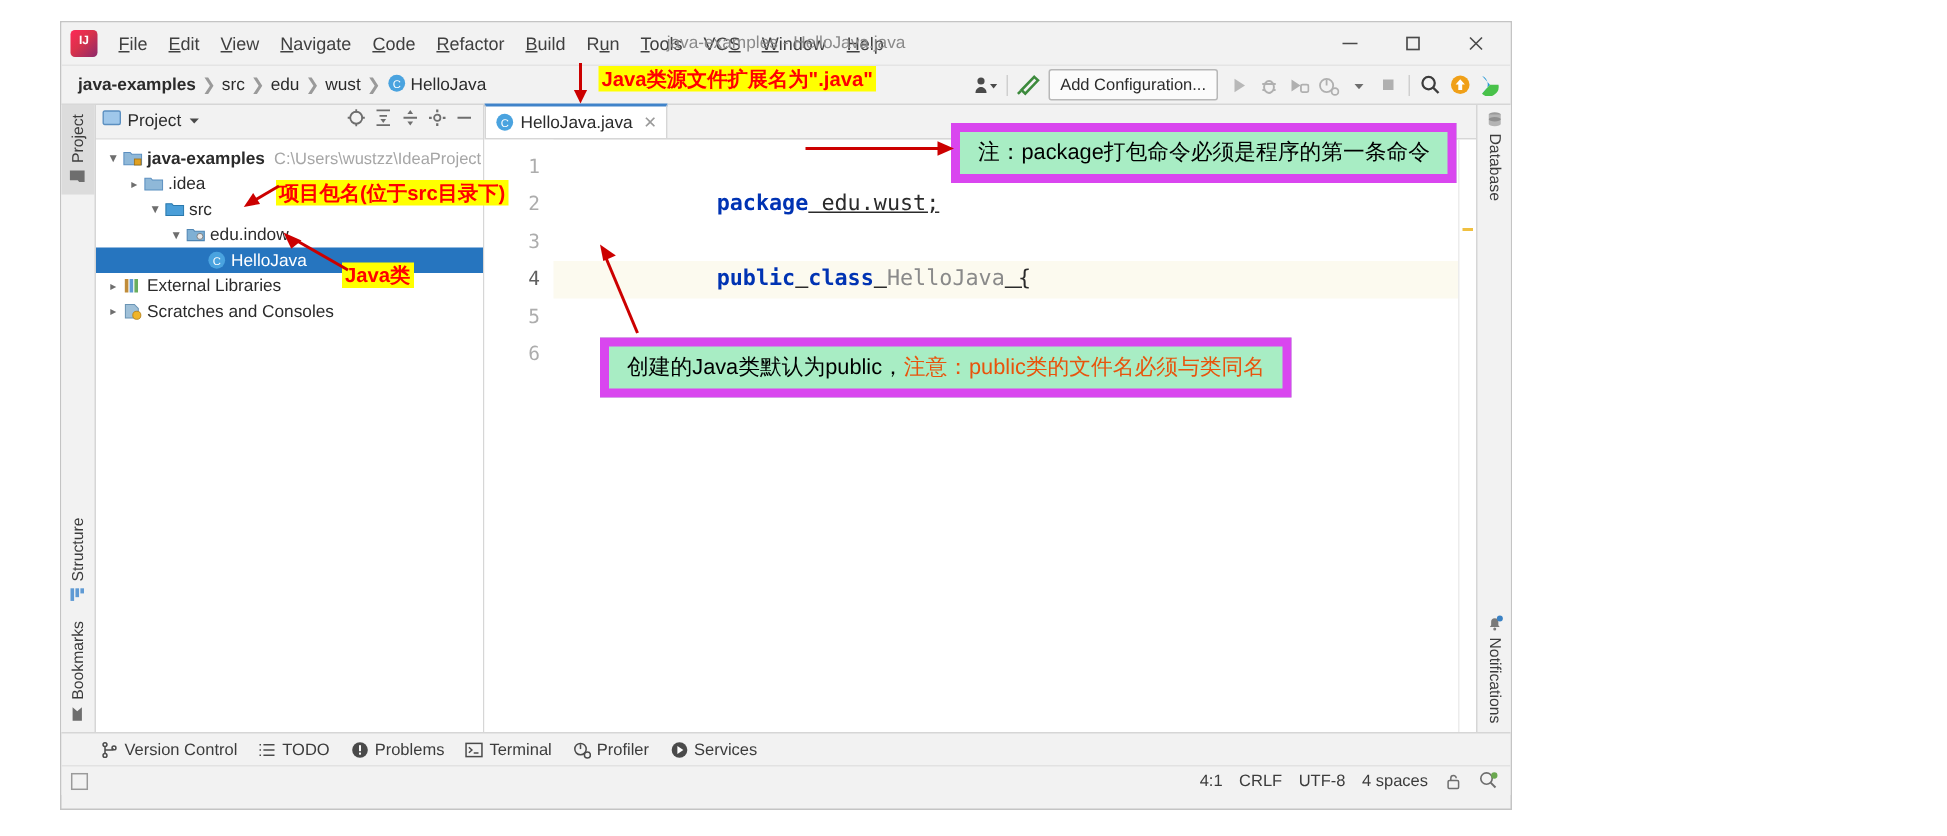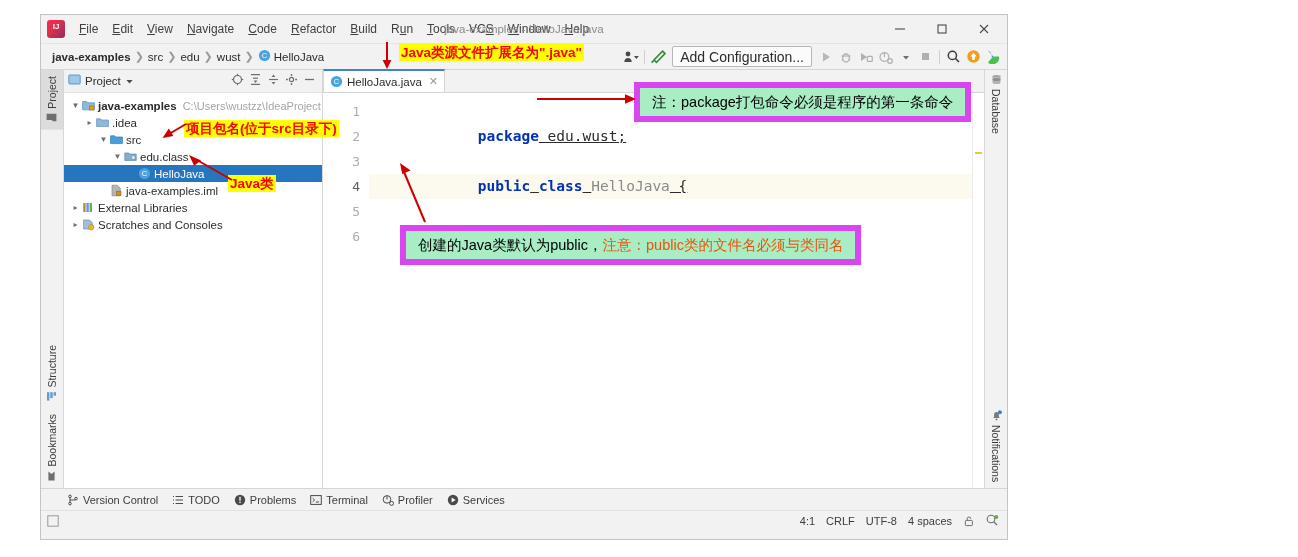--- a/index.html
+++ b/index.html
@@ -30,21 +30,21 @@
   .navbar{height:25px;display:flex;align-items:center;background:#f2f2f2;
           border-bottom:1px solid #d6d6d6;padding-left:8px;position:relative;}
   .crumbs{display:flex;align-items:center;font-size:11.5px;color:#2b2b2b;}
   .crumb{padding:1px 3px;white-space:nowrap;display:flex;align-items:center;gap:3px;}
   .crumb.bold{font-weight:bold;}
   .sep{color:#9a9a9a;padding:0 1px;font-size:11px;}
   .tb-right{margin-left:auto;display:flex;align-items:center;gap:1px;padding-right:4px;}
   .tbi{width:19px;height:19px;display:flex;align-items:center;justify-content:center;}
   .tbi svg{display:block;}
   .addcfg{height:19px;border:1px solid #b8b8b8;background:#fbfbfb;border-radius:2px;
-          font-size:14px;color:#2b2b2b;padding:0 7px;display:flex;align-items:center;
+          font-size:11px;color:#2b2b2b;padding:0 7px;display:flex;align-items:center;
           white-space:nowrap;margin:16px 3px;}
   .vdiv{width:1px;height:14px;background:#cfcfcf;margin:0 3px;}
 
   
   .body{display:flex;height:418px;background:#fff;}
   .stripe{width:22px;background:#f2f2f2;border-right:1px solid #d6d6d6;
           display:flex;flex-direction:column;position:relative;flex:none;}
   .stripe.right{border-right:none;border-left:1px solid #d6d6d6;align-items:center;}
   .vtab{writing-mode:vertical-rl;font-size:10.5px;color:#3c3c3c;padding:6px 0;
         display:flex;align-items:center;gap:4px;white-space:nowrap;}
@@ -380,43 +380,34 @@
         </div>
 
         <div class="row" style="padding-left:48px;">
           <span class="arrow">▼</span>
           <span class="ico">
             <svg width="13" height="13" viewBox="0 0 13 13">
                 <path d="M0.8 3 h4 l0.9 1.1 h6.5 v6.3h-11.4z" fill="#7fb0d4" stroke="#4f86b4" stroke-width="0.7"></path>
                 <circle cx="9.3" cy="7.6" r="2" fill="#e8e8e8" stroke="#7a7a7a" stroke-width="0.6"></circle>
               </svg>
           </span>
-          <span class="label">edu.class</span>
+          <span class="label">edu.indow</span>
         </div>
 
         <div class="row sel" style="padding-left:62px;">
           <span class="arrow"></span>
           <span class="ico">
             <svg width="13" height="13" viewBox="0 0 13 13">
                 <circle cx="6.5" cy="6.5" r="5.6" fill="#4aa3df"></circle>
                 <text x="6.5" y="9.4" font-size="7.5" fill="#fff" text-anchor="middle" font-family="Liberation Sans">C</text>
               </svg>
           </span>
           <span class="label">HelloJava</span>
         </div>
 
-        <div class="row" style="padding-left:45px;">
-          <span class="ico">
-            <svg width="13" height="13" viewBox="0 0 13 13">
-                <path d="M2 1.2 h5.2 l3 3 v7.6 h-8.2z" fill="#b6b6b6" stroke="#8a8a8a" stroke-width="0.7"></path>
-                <rect x="6.4" y="7.2" width="4.6" height="4.4" fill="#d09020" stroke="#9a6a12" stroke-width="0.6"></rect>
-              </svg>
-          </span>
-          <span class="label">java-examples.iml</span>
-        </div>
 
         <div class="row" style="padding-left:6px;">
           <span class="arrow">▸</span>
           <span class="ico">
             <svg width="13" height="13" viewBox="0 0 13 13">
                 <rect x="1.2" y="2" width="2.4" height="9" fill="#c08c3a"></rect>
                 <rect x="4.4" y="2" width="2.4" height="9" fill="#5f9ad4"></rect>
                 <rect x="7.6" y="2" width="2.4" height="9" fill="#6aad5f"></rect>
               </svg>
           </span>

